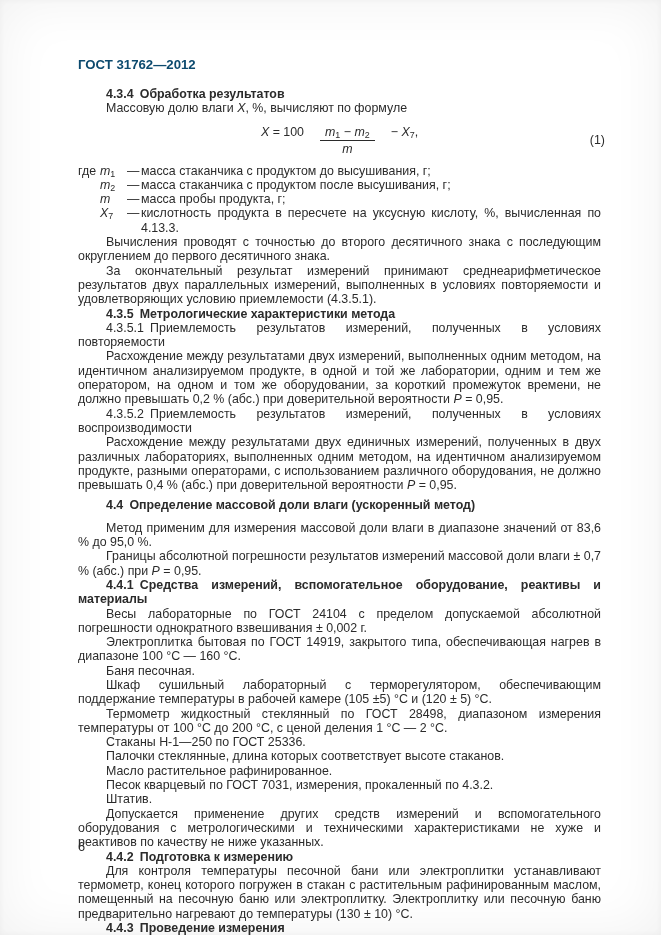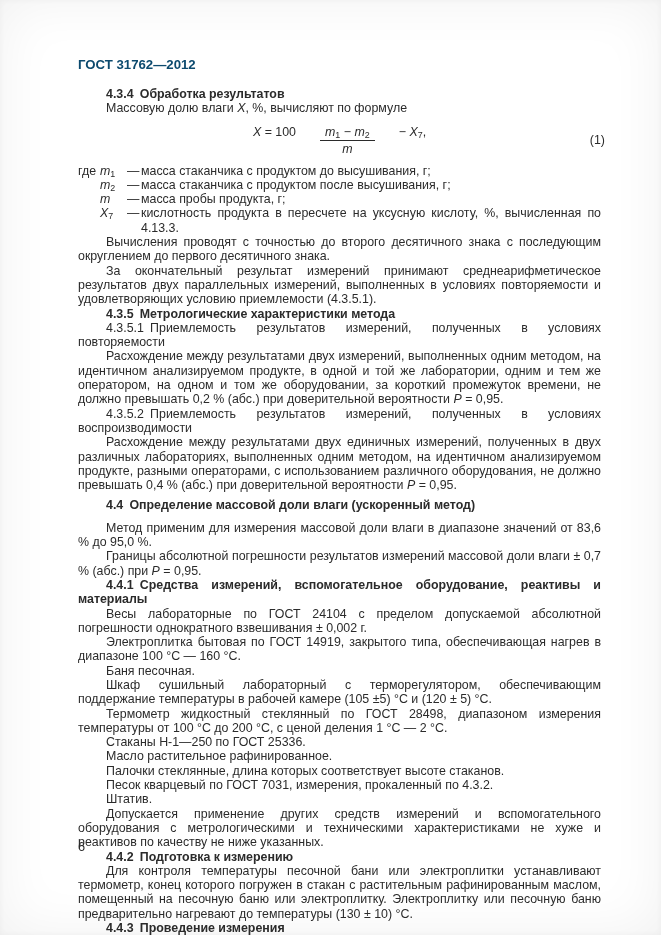--- a/index.html
+++ b/index.html
@@ -46,21 +46,21 @@
   .formula-math {
     display: inline-flex;
     align-items: flex-start;
     gap: 4px;
     white-space: pre;
   }
   .frac {
     display: inline-flex;
     flex-direction: column;
     align-items: center;
-    margin: 0 20px;
+    margin: 0 12px;
     line-height: 14px;
   }
   .frac .num { padding: 0 5px 1px; border-bottom: 1px solid #2b2b2b; }
   .frac .den { padding-top: 1px; }
   .formula-num {
     position: absolute;
     right: -4px; top: 50%;
     transform: translateY(-50%);
   }
 
@@ -134,22 +134,22 @@
     <p class="h44"><span>4.4 Определение массовой доли влаги (ускоренный метод)</span></p>
     <p class="para"><span>Метод применим для измерения массовой доли влаги в диапазоне значений от 83,6 % до 95,0 %.</span></p>
     <p class="para"><span>Границы абсолютной погрешности результатов измерений массовой доли влаги ± 0,7 % (абс.) при </span><span class="it">P</span><span> = 0,95.</span></p>
     <p class="h"><span>4.4.1 Средства измерений, вспомогательное оборудование, реактивы и материалы</span></p>
     <p class="para"><span>Весы лабораторные по ГОСТ 24104 с пределом допускаемой абсолютной погрешности однократ­ного взвешивания ± 0,002 г.</span></p>
     <p class="para"><span>Электроплитка бытовая по ГОСТ 14919, закрытого типа, обеспечивающая нагрев в диапазоне 100 °С — 160 °С.</span></p>
     <p class="para"><span>Баня песочная.</span></p>
     <p class="para"><span>Шкаф сушильный лабораторный с терморегулятором, обеспечивающим поддержание температу­ры в рабочей камере (105 ±5) °С и (120 ± 5) °С.</span></p>
     <p class="para"><span>Термометр жидкостный стеклянный по ГОСТ 28498, диапазоном измерения температуры от 100 °С до 200 °С, с ценой деления 1 °С — 2 °С.</span></p>
     <p class="para"><span>Стаканы Н-1—250 по ГОСТ 25336.</span></p>
+    <p class="para"><span>Палочки стеклянные, длина которых соответствует высоте стаканов.</span></p>
     <p class="para"><span>Масло растительное рафинированное.</span></p>
-    <p class="para"><span>Палочки стеклянные, длина которых соответствует высоте стаканов.</span></p>
     <p class="para"><span>Песок кварцевый по ГОСТ 7031, измерения, прокаленный по 4.3.2.</span></p>
     <p class="para"><span>Штатив.</span></p>
     <p class="para"><span>Допускается применение других средств измерений и вспомогательного оборудования с метро­логическими и техническими характеристиками не хуже и реактивов по качеству не ниже указанных.</span></p>
     <p class="h"><span>4.4.2 Подготовка к измерению</span></p>
     <p class="para"><span>Для контроля температуры песочной бани или электроплитки устанавливают термометр, конец которого погружен в стакан с растительным рафинированным маслом, помещенный на песочную баню или электроплитку. Электроплитку или песочную баню предварительно нагревают до температуры (130 ± 10) °С.</span></p>
     <p class="h"><span>4.4.3 Проведение измерения</span></p>
 
   </div>
 
   <div class="pageno">6</div>

